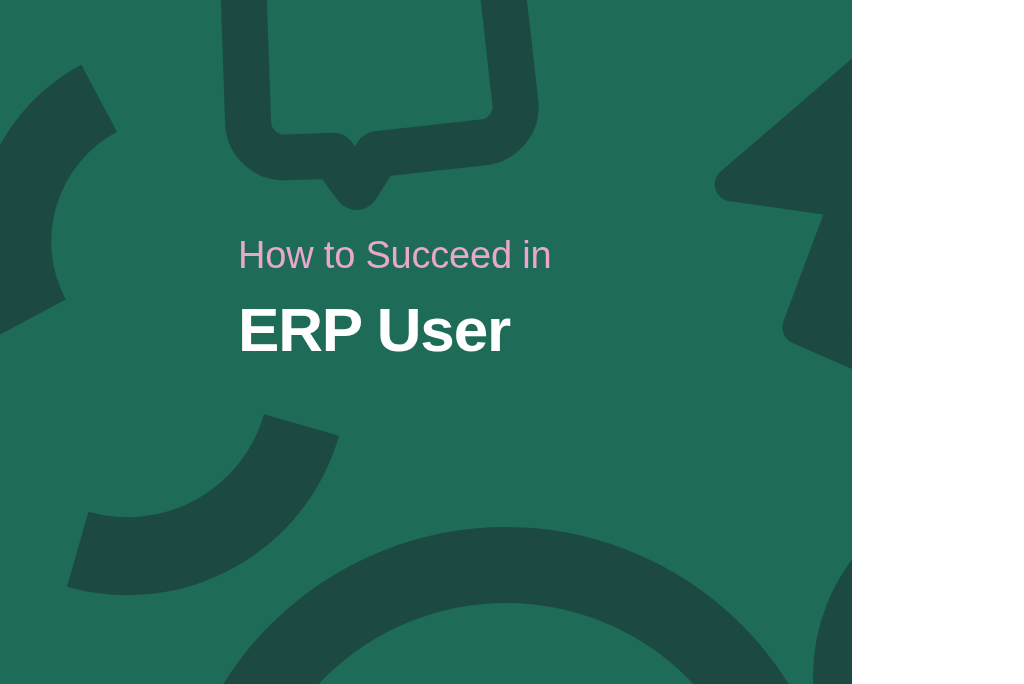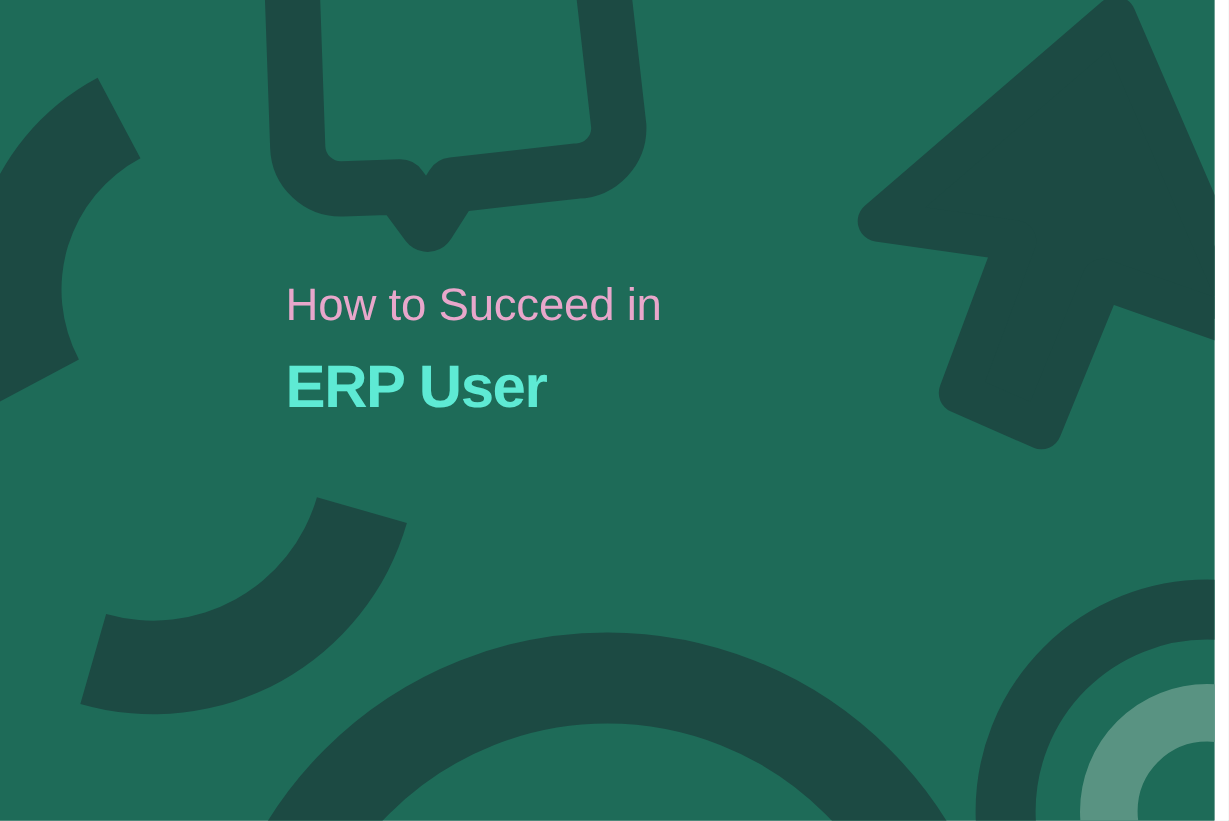--- a/index.html
+++ b/index.html
@@ -6,21 +6,21 @@
     margin: 0;
     padding: 0;
     background: #ffffff;
   }
   body {
     font-family: "Liberation Sans", sans-serif;
   }
 
   #banner {
     position: relative;
-    width: 1012px;
+    width: 852px;
     height: 684px;
     overflow: hidden;
     background: #1E6B58;
   }
 
   
   #decor {
     position: absolute;
     inset: 0;
     width: 1024px;
@@ -41,24 +41,24 @@
     font-size: 38px;
     line-height: 1.0;
     font-weight: 400;
     color: #E8A7CB;
     letter-spacing: -0.2px;
     margin: 0 0 18px 0;
     white-space: nowrap;
   }
 
   .headline {
-    font-size: 50px;
+    font-size: 62px;
     line-height: 1.22;
     font-weight: 700;
-    color: #5eead4;
+    color: #ffffff;
     letter-spacing: -1.2px;
     margin: 0;
   }
   .headline .hl-line {
     display: block;
     white-space: nowrap;
   }
 </style>
 </head>
 <body>

